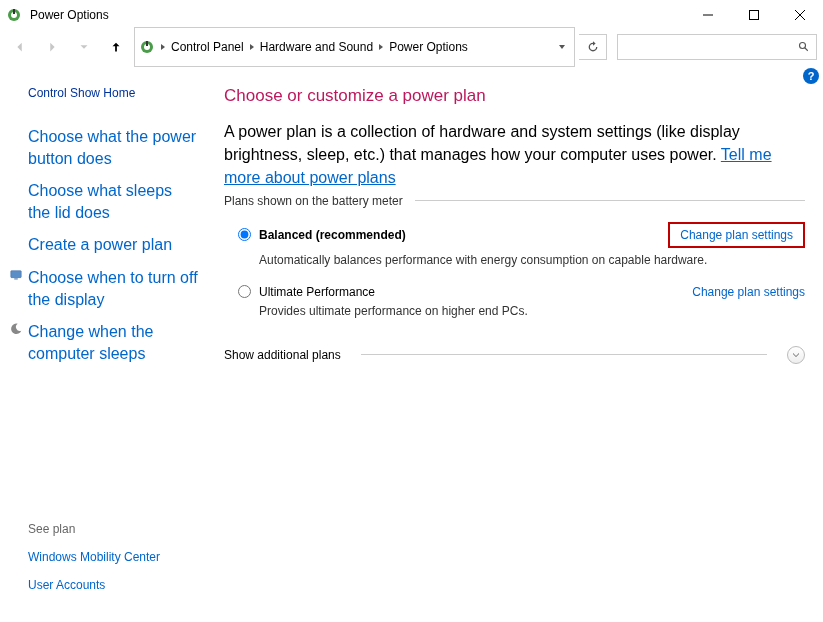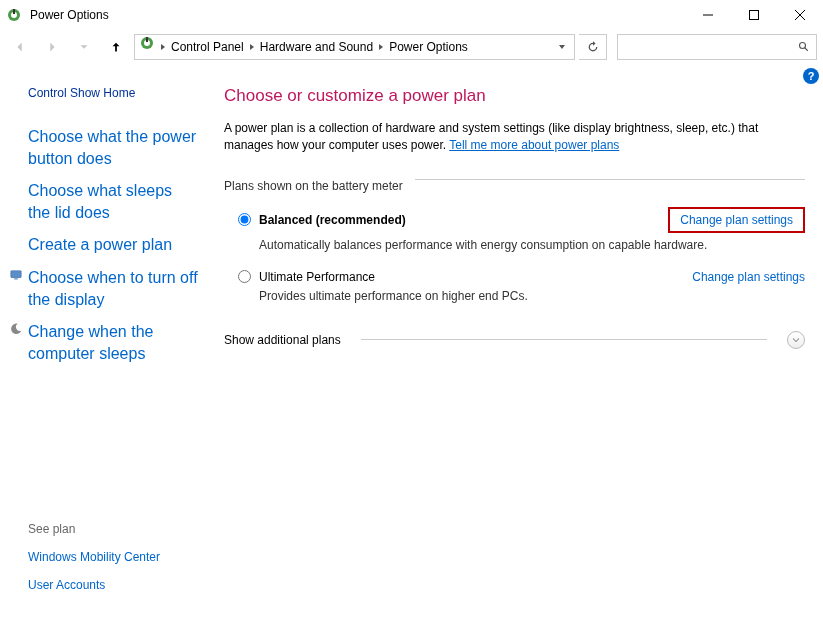--- a/index.html
+++ b/index.html
@@ -13,21 +13,21 @@
     .titlebar .spacer { flex: 1; }
     .win-btn { width: 46px; height: 30px; display: flex; align-items: center; justify-content: center; cursor: pointer; }
     .win-btn svg { width: 10px; height: 10px; stroke: #000; fill: none; stroke-width: 1; }
 
     
     .navbar { display: flex; align-items: center; height: 34px; padding: 0 6px; gap: 4px; }
     .nav-btn { width: 28px; height: 28px; display: flex; align-items: center; justify-content: center; border-radius: 2px; cursor: pointer; }
     .nav-btn.disabled { opacity: 0.35; cursor: default; }
     .nav-btn svg { width: 14px; height: 14px; fill: #606060; }
     .nav-btn.up svg { fill: #000; }
-    .addrbar { flex: 1; display: flex; border: 1px solid #ccc; height: 26px; padding: 0 4px; }
+    .addrbar { flex: 1; display: flex; align-items: center; border: 1px solid #ccc; height: 40px; padding: 0 4px; }
     .addrbar .addr-icon { width: 16px; height: 16px; margin-right: 4px; }
     .addrbar .crumb { padding: 0 4px; height: 24px; display: flex; align-items: center; cursor: pointer; }
     .addrbar .sep { padding: 0 0; height: 24px; display: flex; align-items: center; cursor: pointer; }
     .addrbar .sep svg { width: 8px; height: 8px; fill: #555; }
     .addr-spacer { flex: 1; }
     .addr-dropdown { width: 16px; display: flex; align-items: center; justify-content: center; cursor: pointer; height: 24px; }
     .addr-dropdown svg { width: 8px; height: 8px; fill: #555; }
     .refresh-btn { width: 28px; height: 26px; border: 1px solid #ccc; border-left: none; display: flex; align-items: center; justify-content: center; cursor: pointer; }
     .refresh-btn svg { width: 14px; height: 14px; fill: #555; }
     .searchbox { width: 200px; height: 26px; border: 1px solid #ccc; margin-left: 6px; display: flex; align-items: center; padding: 0 6px; }
@@ -39,24 +39,24 @@
     .sidebar { width: 210px; padding: 22px 12px 16px 28px; display: flex; flex-direction: column; }
     .sidebar .home { color: #003399; font-size: 12px; margin-bottom: 26px; }
     .sidebar .link { color: #0066cc; font-size: 16px; margin-bottom: 11px; line-height: 1.35; cursor: pointer; display: flex; align-items: flex-start; }
     .sidebar .link .ico { width: 16px; height: 16px; margin-left: -20px; margin-right: 4px; display: inline-flex; align-items: center; justify-content: center; flex-shrink: 0; }
     .sidebar .bottom { margin-top: auto; }
     .sidebar .see-also { color: #666; font-size: 12px; margin-bottom: 14px; }
     .sidebar .bottom-link { color: #0066cc; font-size: 12px; margin-bottom: 14px; cursor: pointer; }
 
     .main { flex: 1; padding: 22px 18px 16px 14px; position: relative; }
     .main h1 { color: #be185d; font-weight: normal; font-size: 17px; margin-bottom: 14px; }
-    .main .desc { font-size: 12px; line-height: 1.45; margin-bottom: 24px; }
+    .main .desc { font-size: 16px; line-height: 1.45; margin-bottom: 4px; }
     .main .desc a { color: #0066cc; text-decoration: underline; cursor: pointer; }
 
-    .section-label { font-size: 12px; color: #333; display: flex; margin-bottom: 14px; gap: 12px; }
+    .section-label { font-size: 12px; color: #333; display: flex; align-items: center; margin-bottom: 14px; gap: 12px; }
     .section-label .line { flex: 1; height: 1px; background: #ccc; }
 
     .plan { padding-left: 14px; margin-bottom: 18px; }
     .plan-header { display: flex; align-items: center; }
     .plan-header .radio { width: 13px; height: 13px; margin-right: 8px; cursor: pointer; }
     .plan-header .name { font-size: 12px; }
     .plan-header .name.bold { font-weight: bold; }
     .plan-header .spacer { flex: 1; }
     .plan-header .change-link { color: #0066cc; font-size: 12px; cursor: pointer; }
     .plan-header .change-link.highlighted { border: 2px solid #c00000; padding: 4px 10px; }

